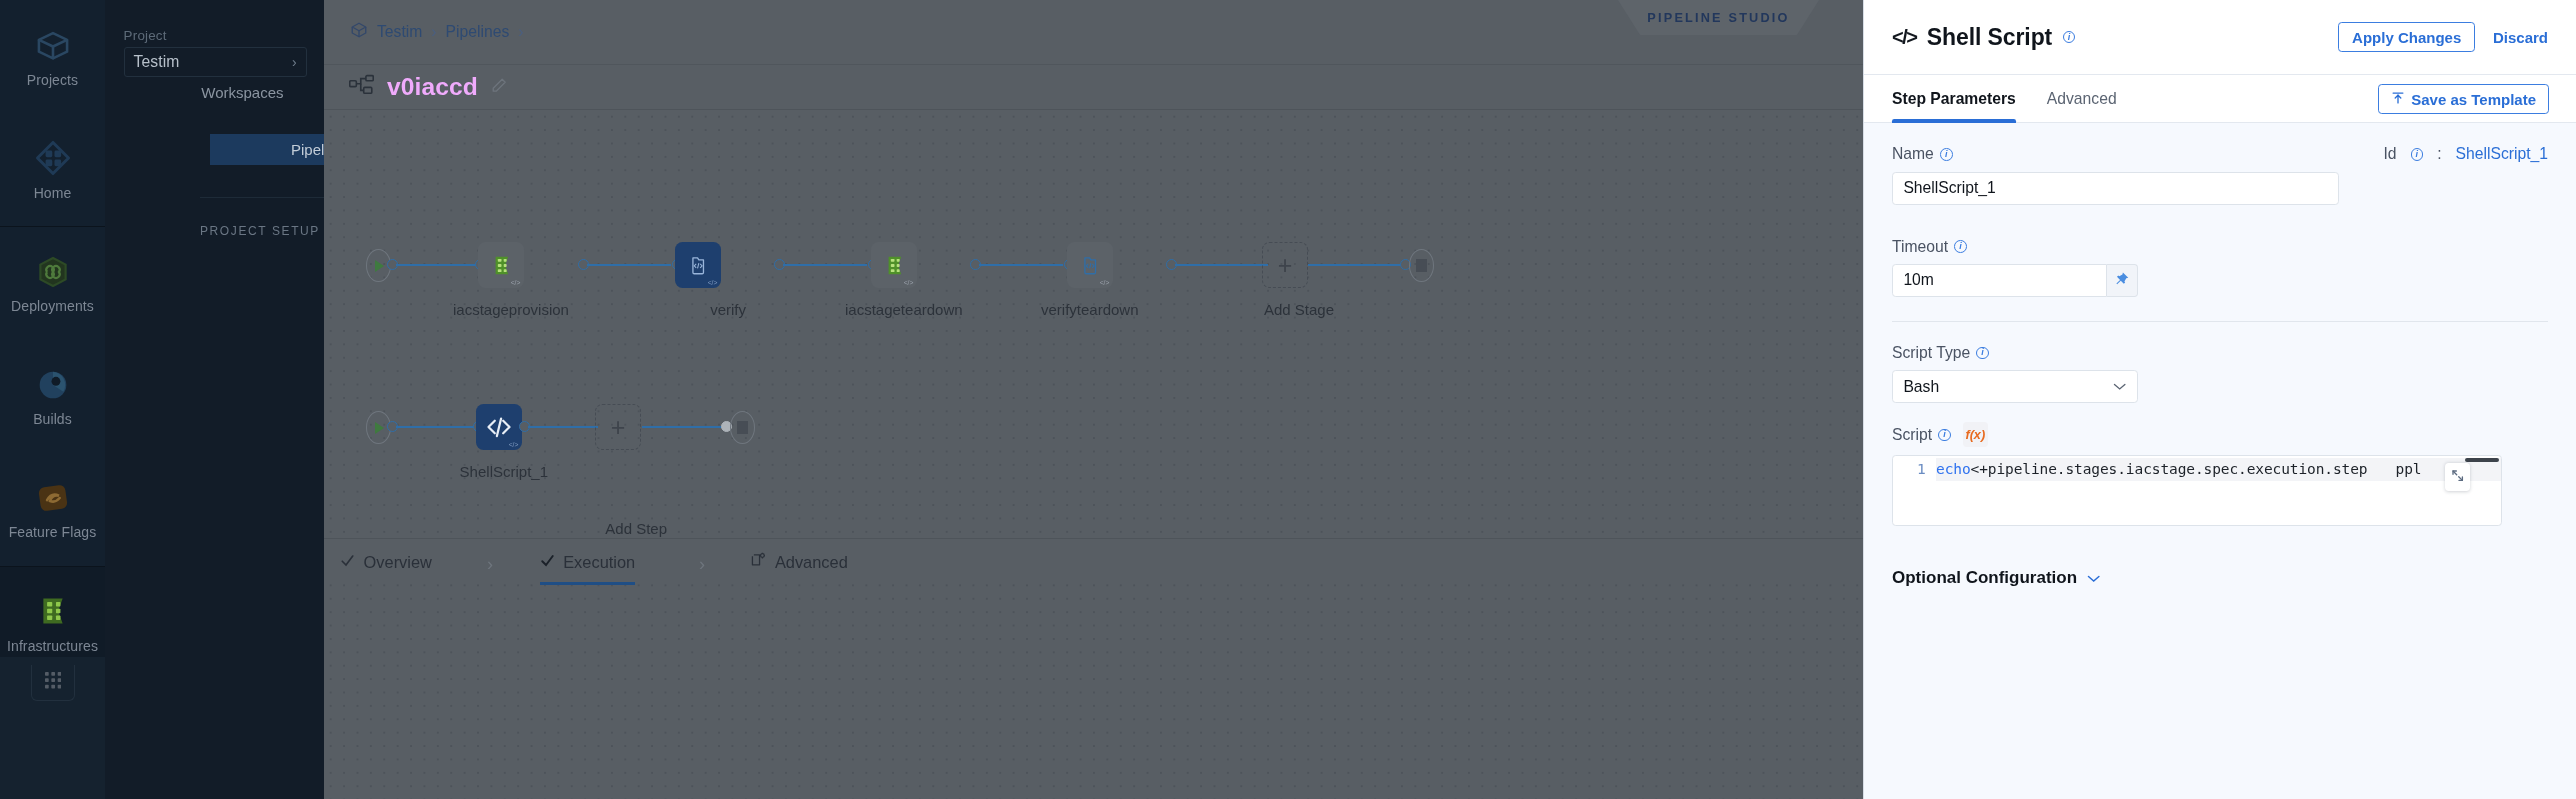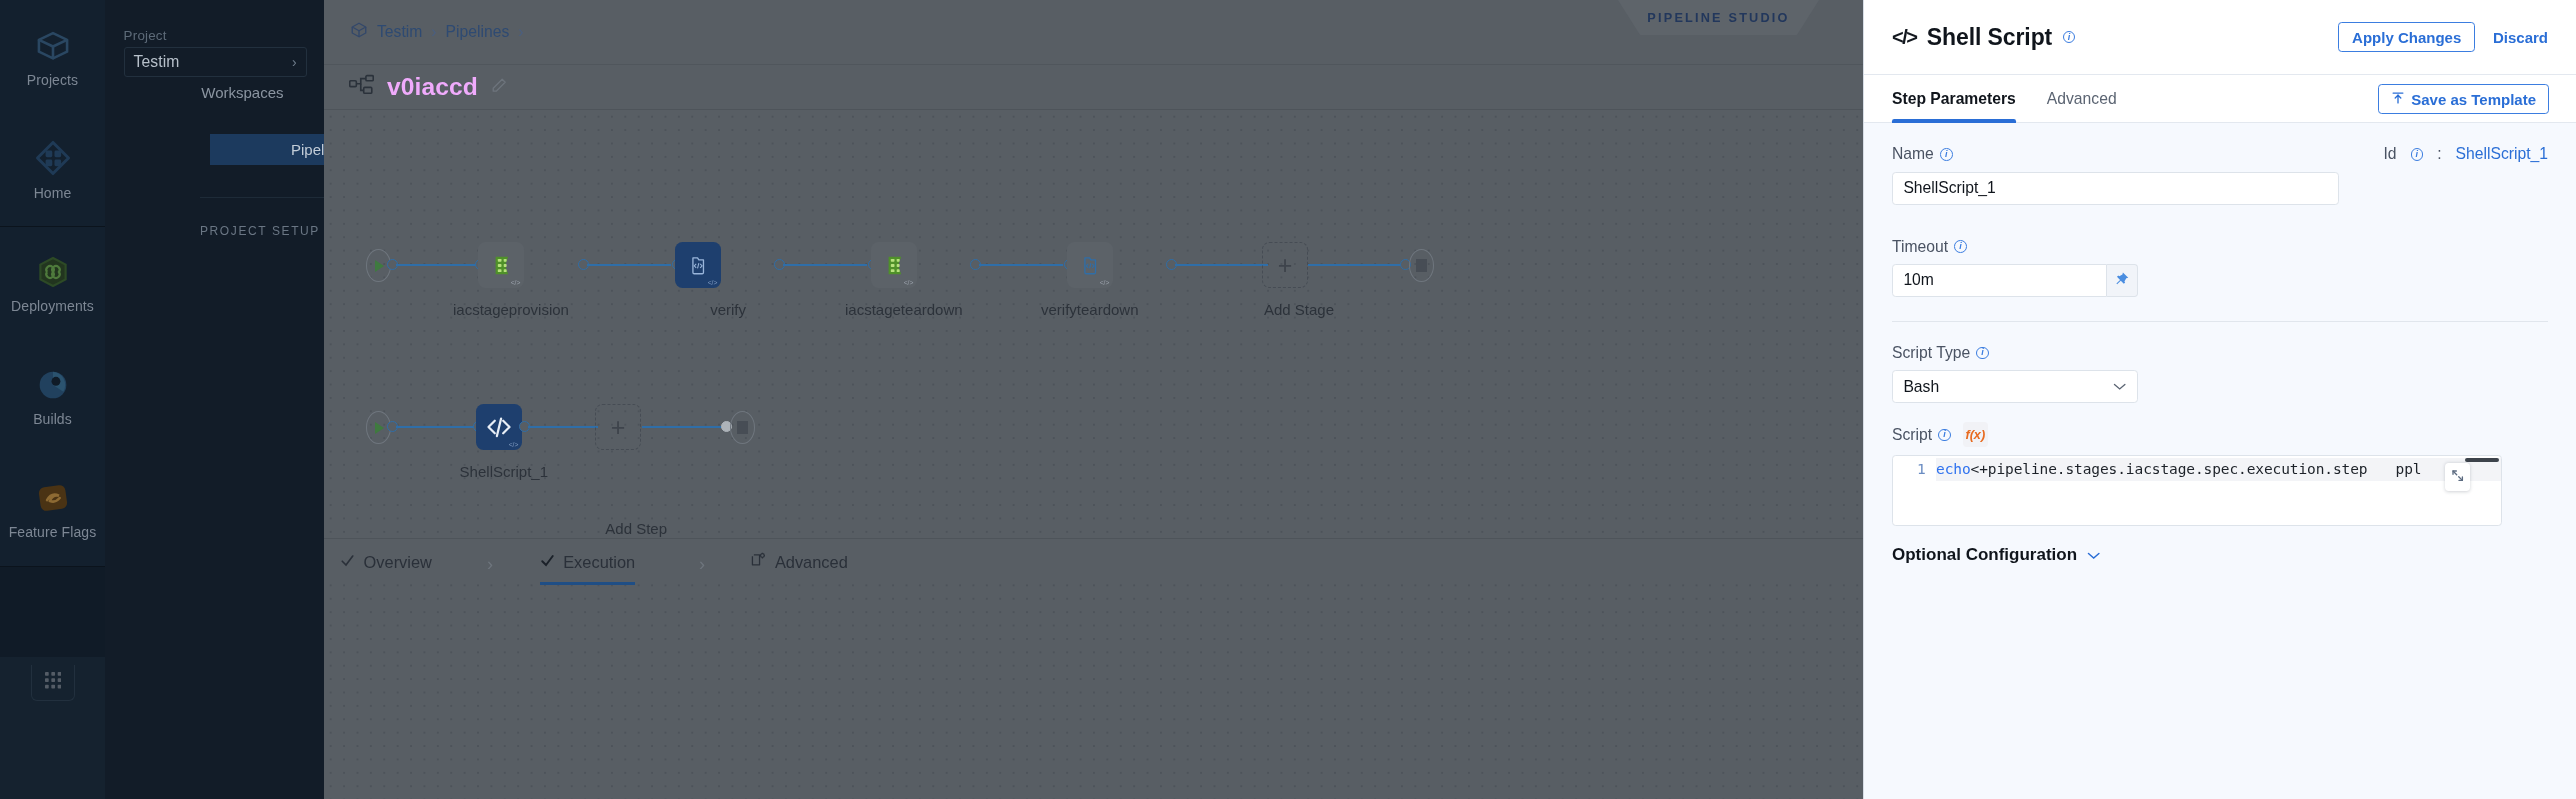--- a/index.html
+++ b/index.html
@@ -263,21 +263,21 @@
              display: flex; align-items: center; letter-spacing: -0.1px; }
   .ed-code .kw { color: #2f72ef; }
   .ed-code .rest { color: #1d2229; }
   .ed-scroll { position: absolute; right: 2.2px; top: 2.2px; width: 34px; height: 3.7px; background: #3d434b; border-radius: 2.2px; }
   .expand-btn {
     position: absolute; left: 552px; top: 7.5px; width: 25px; height: 28px;
     background: #fff; border-radius: 3.7px; box-shadow: 0 0.7px 3.7px rgba(20,30,50,.2);
     display: flex; align-items: center; justify-content: center;
   }
   .optcfg {
-    margin-top: 19px; display: flex; align-items: flex-start; gap: 10.4px;
+    margin-top: 42px; display: flex; align-items: flex-start; gap: 10.4px;
     font-size: 17px; font-weight: bold; color: #10151c;
   }
 </style>
 </head>
 <body>
 
 <div id="root">
 
   <div class="rail">
 
@@ -335,20 +335,36 @@
         <svg viewBox="0 0 54 54" width="40" height="40">
           <rect x="9" y="11" width="36" height="32" rx="8" transform="rotate(-8 27 27)" fill="#4a3314"></rect>
           <path d="M19 30 q6 -11 16 -6 q-9 -2 -12 7 q7 3 13 -4" fill="none" stroke="#8d6a33" stroke-width="3.5" stroke-linecap="round"></path>
         </svg>
       </span>
       <span class="rail-label">Feature Flags</span>
     </div>
 
     <div class="rail-sep"></div>
 
+    <div class="rail-item">
+      <span class="rail-ico">
+        <svg viewBox="0 0 54 54" width="40" height="40">
+          <path d="M14 10 H40 L34 27 L40 44 H14 Z" fill="#3f6b21"></path>
+          <g fill="#8fc84b">
+              <rect x="19" y="15" width="7" height="6" rx="1"></rect>
+              <rect x="31" y="15" width="6" height="6" rx="1"></rect>
+            <rect x="19" y="24" width="7" height="6" rx="1"></rect>
+              <rect x="31" y="24" width="6" height="6" rx="1"></rect>
+            <rect x="19" y="33" width="7" height="6" rx="1"></rect>
+              <rect x="31" y="33" width="6" height="6" rx="1"></rect>
+            </g>
+        </svg>
+      </span>
+      <span class="rail-label">Infrastructures</span>
+    </div>
 
     <div class="rail-bottom">
       <div class="grid-btn">
         <span>
           <svg viewBox="0 0 22 22" width="16.4" height="16.4" fill="#545c66">
             <rect x="0" y="0" width="5" height="5" rx="1"></rect>
               <rect x="8.5" y="0" width="5" height="5" rx="1"></rect>
               <rect x="17" y="0" width="5" height="5" rx="1"></rect>
             <rect x="0" y="8.5" width="5" height="5" rx="1"></rect>
               <rect x="8.5" y="8.5" width="5" height="5" rx="1"></rect>

